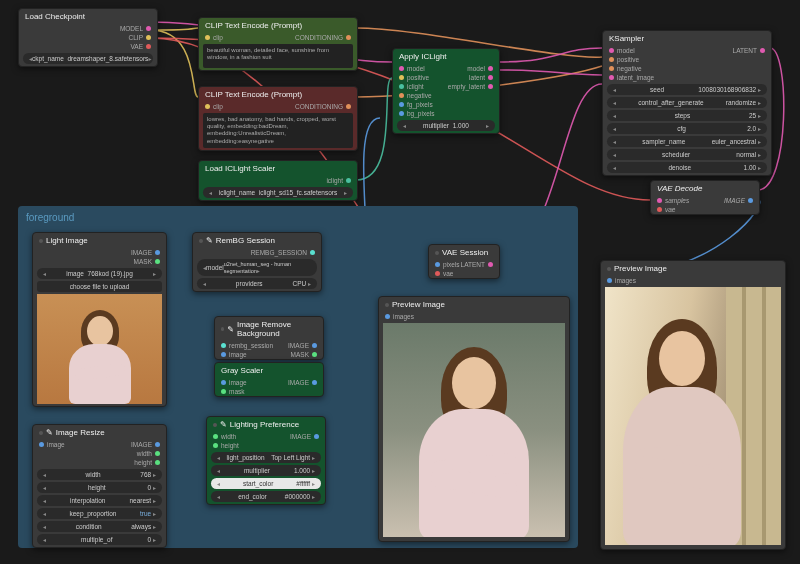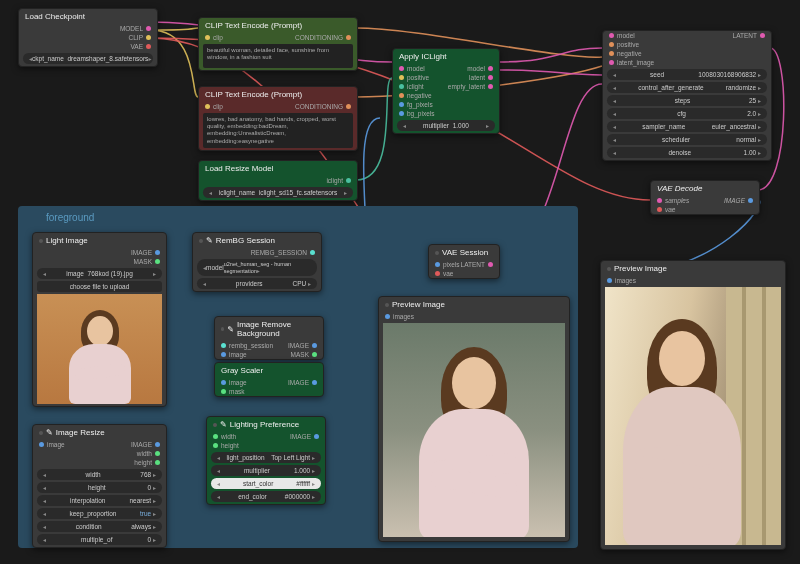--- a/index.html
+++ b/index.html
@@ -51,21 +51,21 @@
   .btn {
     margin:2px 4px; padding:2px 4px; text-align:center;
     background:#2a2a2a; border-radius:3px; font-size:6.5px;
   }
   .group-fg {
     position:absolute; left:18px; top:206px;
     width:560px; height:342px;
     background:#2a4a5f; border-radius:4px;
     padding:4px 6px;
   }
-  .group-fg .glabel { color:#5a9ac0; font-size:10px; padding:2px;margin-left:20px; }
+  .group-fg .glabel { color:#5a9ac0; font-size:10px; padding:2px; }
   .img-box {
     margin:2px 4px; background:#c89060; position:relative; overflow:hidden;
   }
   svg.wires { position:absolute; top:0; left:0; width:800px; height:564px; pointer-events:none; }
   svg.wires path { fill:none; stroke-width:1.5; opacity:0.9; }
   .green-node { background:#3a5a2a; }
   .brown-node { background:#14532d; }
   
   .person { position:absolute; left:50%; transform:translateX(-50%); }
   .head { border-radius:50%; background:#e8c4a0; }
@@ -163,21 +163,21 @@
       <span class="r">
         <span>CONDITIONING</span>
         <span class="port p-orange"></span>
       </span>
     </div>
   <div class="textarea">lowres, bad anatomy, bad hands, cropped, worst quality, embedding:badDream, embedding:UnrealisticDream, embedding:easynegative</div>
 </div>
 
 <div class="node brown-node" style="left:198px; top:160px; width:160px;">
   <div class="node-title">
-      <span>Load Resize Model</span>
+      <span>Load ICLight Scaler</span>
     </div>
   <div class="io-row">
       <span></span>
       <span class="r">
         <span>iclight</span>
         <span class="port p-teal"></span>
       </span>
     </div>
   <div class="widget">
       <span class="arrows">◂</span>
@@ -242,20 +242,23 @@
       <span></span>
     </div>
   <div class="widget">
       <span class="arrows">◂</span>
       <span><span>multiplier</span>&nbsp;&nbsp;<span>1.000</span></span>
       <span class="arrows">▸</span>
     </div>
 </div>
 
 <div class="node" style="left:602px; top:30px; width:170px;">
+  <div class="node-title">
+      <span>KSampler</span>
+    </div>
   <div class="io-row">
       <span class="l">
         <span class="port p-pink"></span>
         <span>model</span>
       </span>
       <span class="r">
         <span>LATENT</span>
         <span class="port p-pink"></span>
       </span>
     </div>

